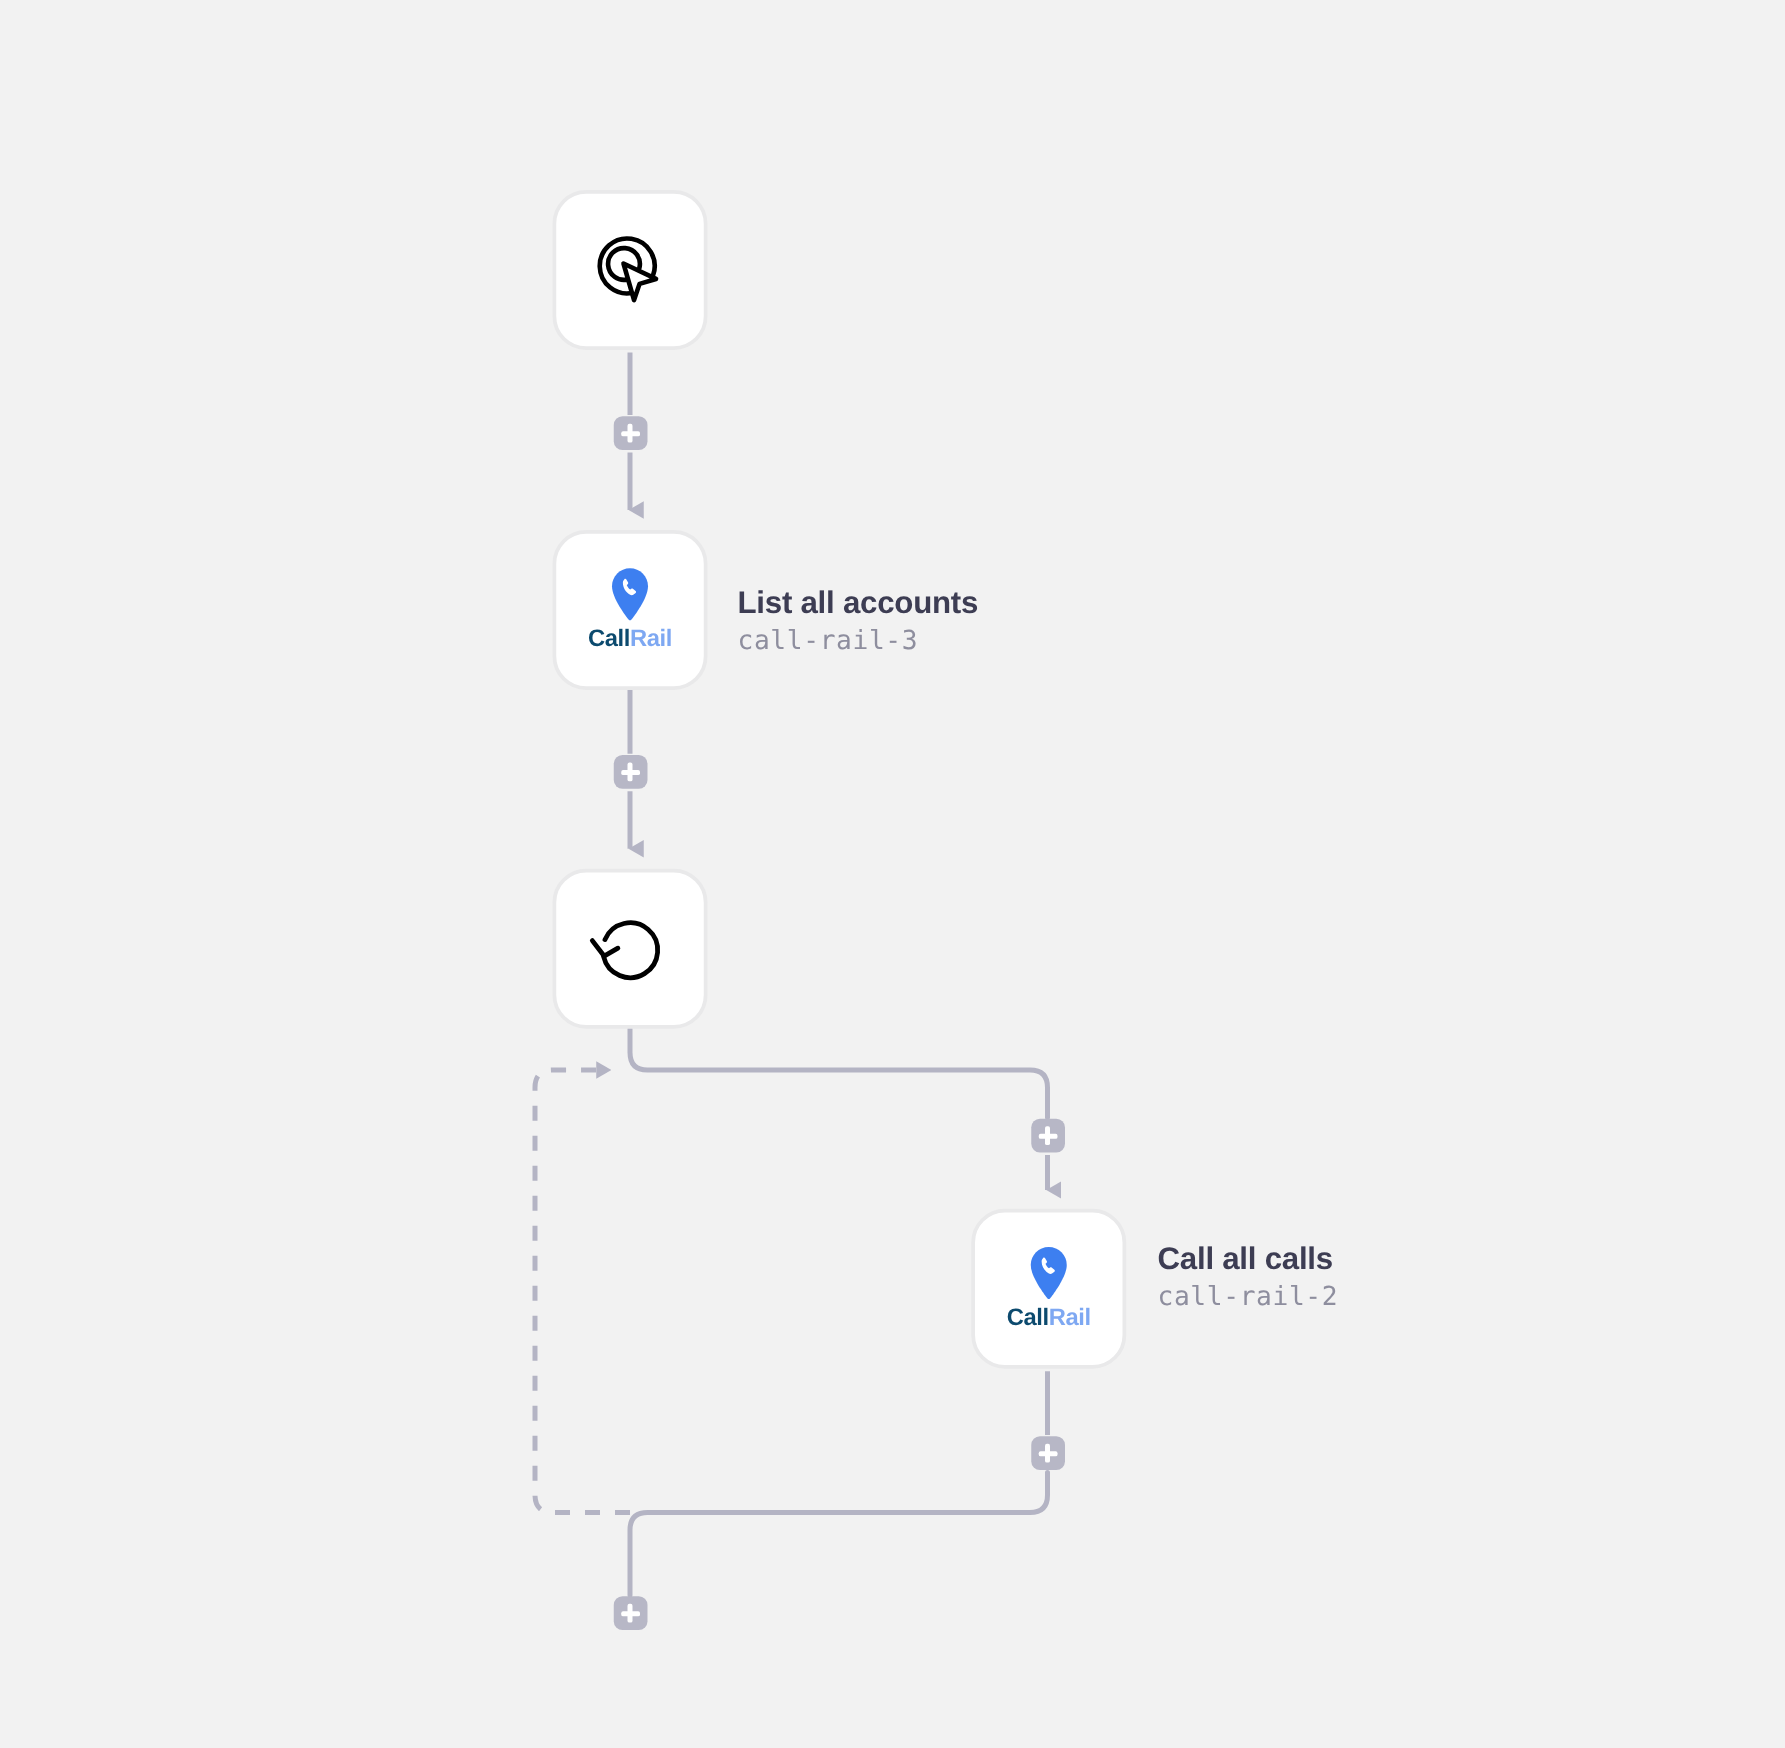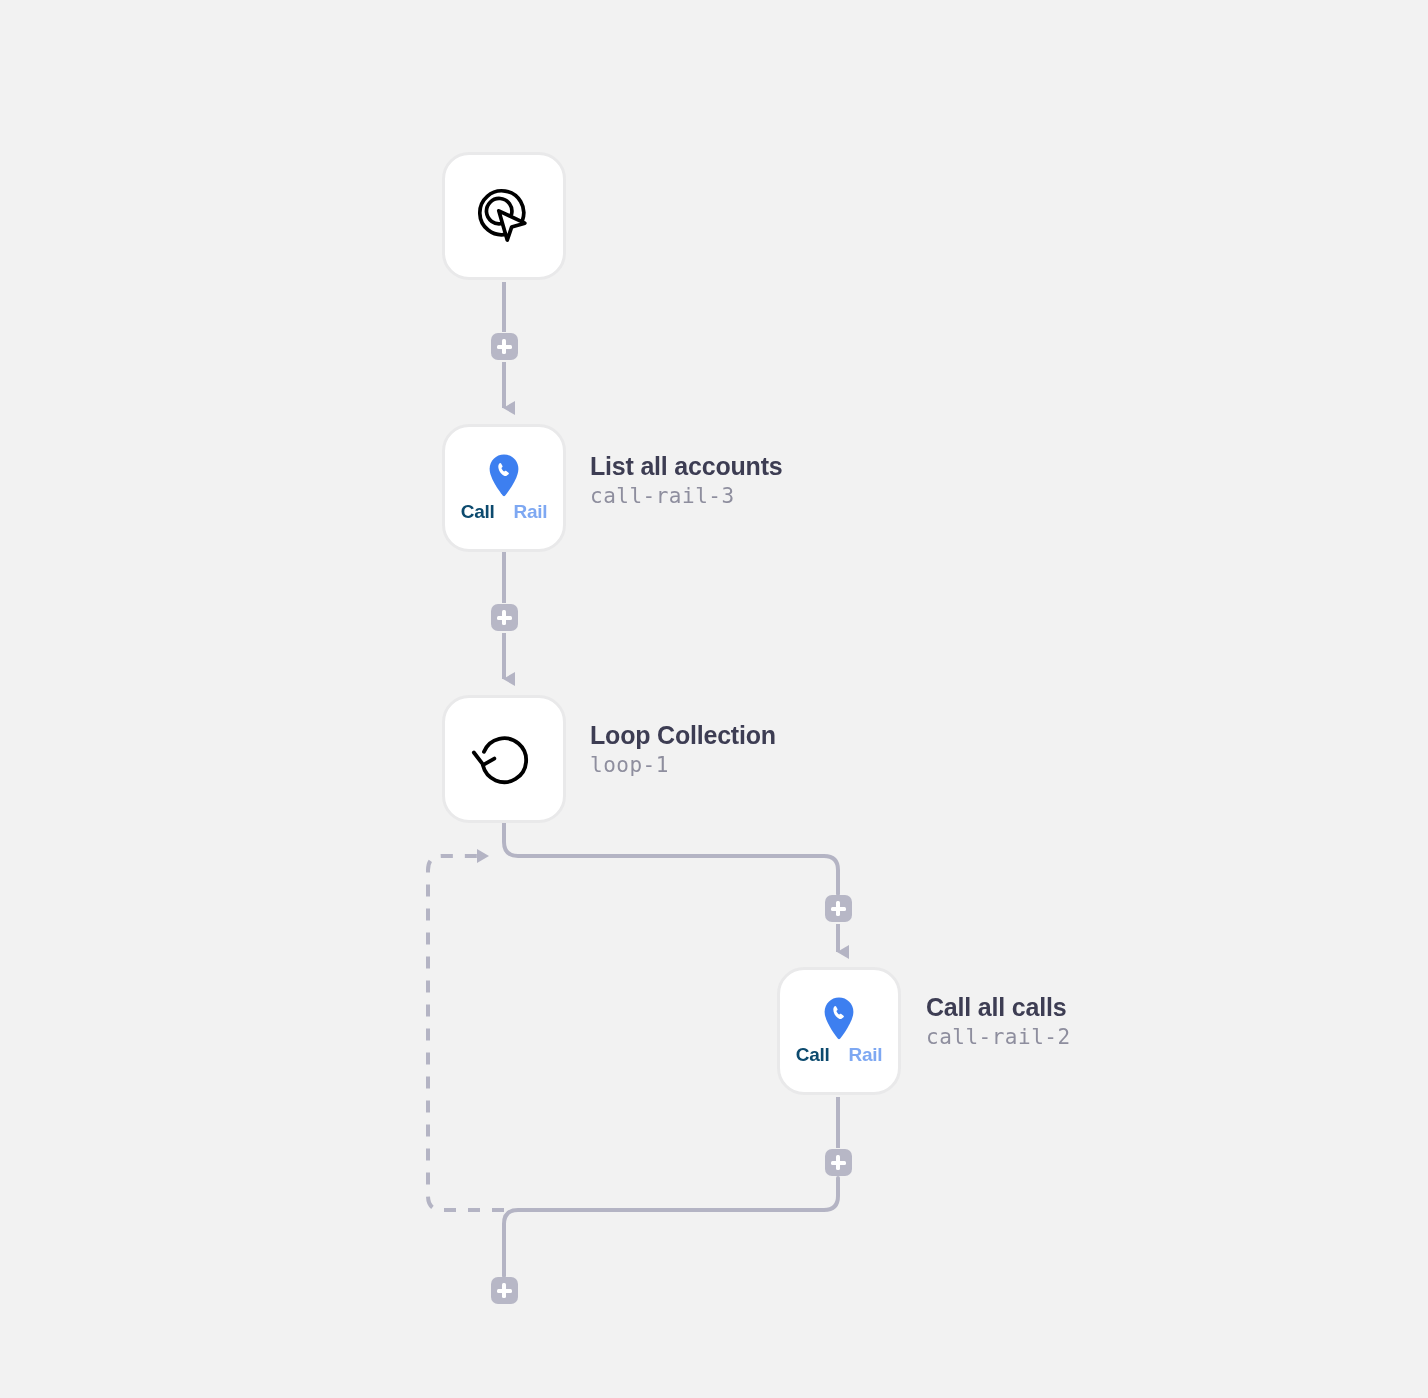--- a/index.html
+++ b/index.html
@@ -60,21 +60,21 @@
   .plus::before{left:6px;top:11.5px;width:15px;height:4.5px;}
   .plus::after{left:11.25px;top:6px;width:4.5px;height:15px;}
 
   
   .callrail{display:flex;flex-direction:column;align-items:center;justify-content:center;gap:2px;}
   .callrail-word{
     font-family:"Liberation Sans",sans-serif;
     font-size:19px;font-weight:700;letter-spacing:-0.3px;
   }
   .cr-call{color:#0c4a6e;}
-  .cr-rail{color:#7ea8f2;font-weight:600;padding-left:19px;}
+  .cr-rail{color:#7ea8f2;font-weight:600;}
 </style>
 </head>
 <body>
 
 <div id="canvas">
 
   <svg id="edges" viewBox="0 0 1428 1398" xmlns="http://www.w3.org/2000/svg">
     <defs>
       <marker id="arrowDown" markerWidth="14" markerHeight="12" refX="7" refY="11" orient="auto" markerUnits="userSpaceOnUse">
         <path d="M0,0 L14,0 L7,12 Z" fill="#b4b4c4"></path>
@@ -120,36 +120,32 @@
           <path d="M13.4 10.6c-.7.7-1.1 1.6-1.1 2.6 0 3.9 2.3 7.6 5.8 9.6.9.5 2 .4 2.8-.2l1.6-1.3
                    c.5-.4.5-1.2 0-1.6l-2.2-1.7c-.4-.3-.9-.3-1.3 0l-.8.6c-1.3-.9-2.3-2.2-2.8-3.7l.8-.6
                    c.4-.3.5-.9.3-1.3l-1.4-2.4c-.3-.6-1.1-.7-1.6-.2z" fill="#ffffff"></path>
         </svg>
         <div class="callrail-word">
           <span class="cr-call">Call</span><span class="cr-rail">Rail</span>
         </div>
       </div>
     </span>
   </div>
-  <div class="node-label" style="left:590px;top:452px;">
+  <div class="node-label" style="left:590px;top:468px;">
     <div class="node-title">List all accounts</div>
     <div class="node-sub">call-rail-3</div>
   </div>
 
   <div class="node" style="left:442px;top:695px;">
     <span class="node-icon">
       <svg width="72" height="72" viewBox="0 0 64 64" xmlns="http://www.w3.org/2000/svg">
         <path d="M14.2 25.5A19.5 19.5 0 1 1 13.2 37.5" fill="none" stroke="#000" stroke-width="3.4" stroke-linecap="round"></path>
         <path d="M5.2 26.2 L13.6 37.2 L23.4 31.6" fill="none" stroke="#000" stroke-width="3.4" stroke-linecap="round" stroke-linejoin="round"></path>
       </svg>
     </span>
-  </div>
-  <div class="node-label" style="left:590px;top:721px;">
-    <div class="node-title">Loop Collection</div>
-    <div class="node-sub">loop-1</div>
   </div>
 
   <div class="node" style="left:777px;top:967px;">
     <span class="node-icon">
       <div class="callrail">
         <svg width="36" height="46" viewBox="0 0 36 46" xmlns="http://www.w3.org/2000/svg">
           <path d="M18 1.5C10 1.5 3.6 7.9 3.6 15.9c0 9.6 11.2 24.1 13.4 26.9.5.6 1.5.6 2 0
                    2.2-2.8 13.4-17.3 13.4-26.9C32.4 7.9 26 1.5 18 1.5z" fill="#3d7ff0"></path>
           <path d="M13.4 10.6c-.7.7-1.1 1.6-1.1 2.6 0 3.9 2.3 7.6 5.8 9.6.9.5 2 .4 2.8-.2l1.6-1.3
                    c.5-.4.5-1.2 0-1.6l-2.2-1.7c-.4-.3-.9-.3-1.3 0l-.8.6c-1.3-.9-2.3-2.2-2.8-3.7l.8-.6

